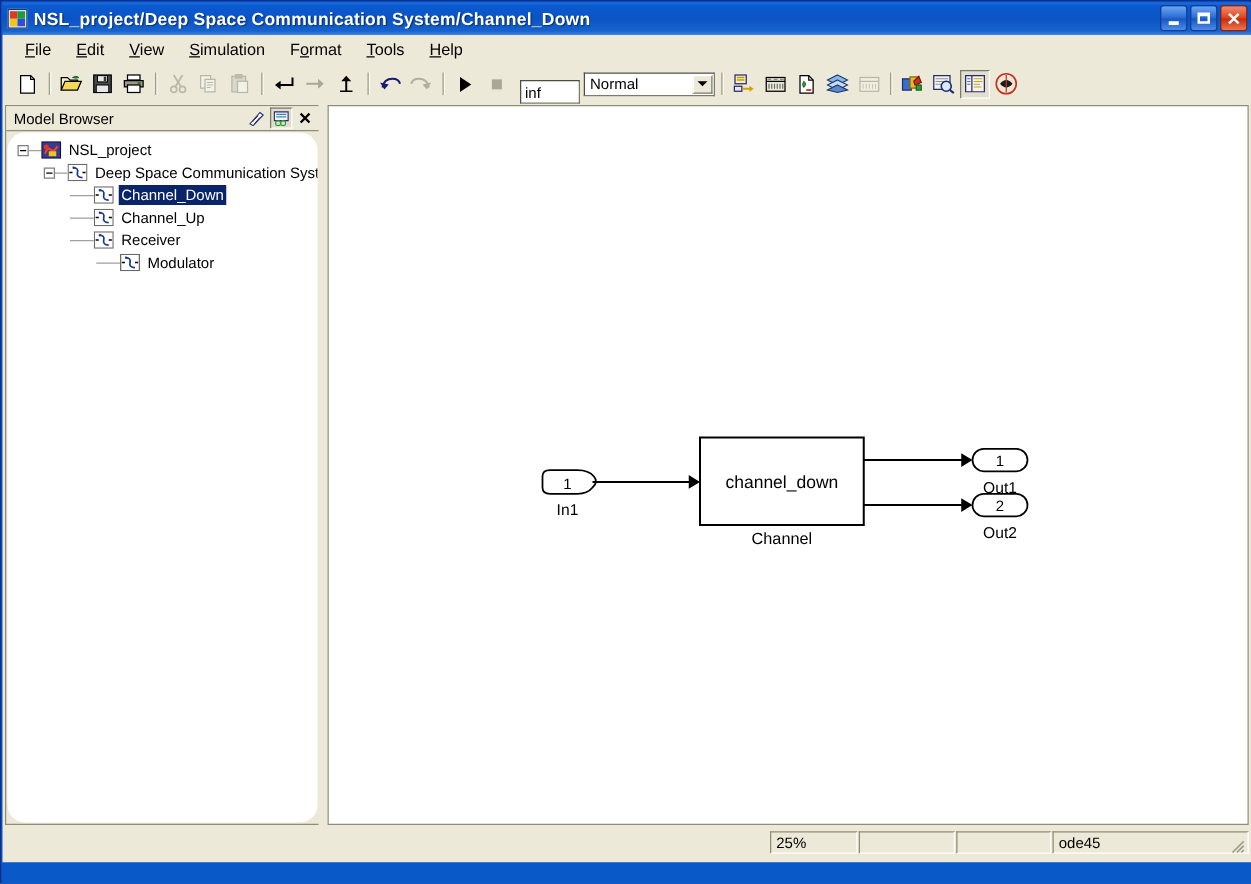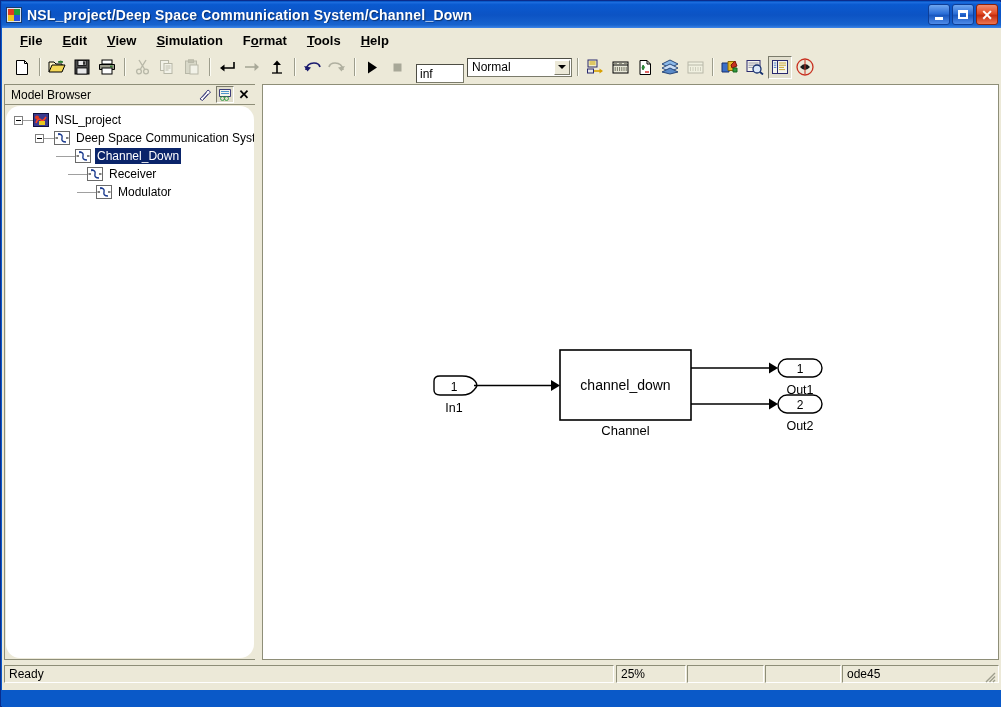--- a/index.html
+++ b/index.html
@@ -65,23 +65,22 @@
     position: absolute; left: 1px; top: 27px;
     width: 999px; height: 662px;
     background: #ECE9D8;
   }
 
   
   #menubar {
     position: absolute; left: 2px; top: 1px;
     width: 995px; height: 21px;
     background: #ECE9D8;
-    display: flex; align-items: flex-end;
+    display: flex; align-items: center;
     padding-left: 7px;
-    font-weight: bold;
   }
   .menu-item {
     font-size: 13px; color: #000; padding: 2px 11px 2px 9px;
     white-space: nowrap;
   }
   .menu-item u { text-decoration: underline; }
 
   
   #toolbar {
     position: absolute; left: 2px; top: 25px;
@@ -532,22 +531,35 @@
                 <rect x="0.5" y="0.5" width="15" height="13" fill="#FFFFFF" stroke="#6A6A6A"></rect>
                 <path d="M1.5 7 h2.5" stroke="#000" stroke-width="1.1"></path>
                 <path d="M12 7 h2.5" stroke="#000" stroke-width="1.1"></path>
                 <path d="M4 3 q5 0 4 4 q-1 4 4 4" fill="none" stroke="#1A3A8E" stroke-width="1.4"></path>
                 <path d="M4.5 2 L7 3.2 L4.5 4.4 z" fill="#1A3A8E"></path>
               </svg>
             </span>
             <span class="tlabel sel">Channel_Down</span>
           </div>
 
-
-          <div class="tnode" style="padding-left:50px;margin-left:12px;">
+          <div class="tnode" style="padding-left:50px;">
+            <span class="tline-h" style="width:19px;"></span>
+            <span class="ticon">
+              <svg width="16" height="14" viewBox="0 0 16 14">
+                <rect x="0.5" y="0.5" width="15" height="13" fill="#FFFFFF" stroke="#6A6A6A"></rect>
+                <path d="M1.5 7 h2.5" stroke="#000" stroke-width="1.1"></path>
+                <path d="M12 7 h2.5" stroke="#000" stroke-width="1.1"></path>
+                <path d="M4 3 q5 0 4 4 q-1 4 4 4" fill="none" stroke="#1A3A8E" stroke-width="1.4"></path>
+                <path d="M4.5 2 L7 3.2 L4.5 4.4 z" fill="#1A3A8E"></path>
+              </svg>
+            </span>
+            <span class="tlabel">Channel_Up</span>
+          </div>
+
+          <div class="tnode" style="padding-left:50px;">
             <span class="tline-h" style="width:19px;"></span>
             <span class="ticon">
               <svg width="16" height="14" viewBox="0 0 16 14">
                 <rect x="0.5" y="0.5" width="15" height="13" fill="#FFFFFF" stroke="#6A6A6A"></rect>
                 <path d="M1.5 7 h2.5" stroke="#000" stroke-width="1.1"></path>
                 <path d="M12 7 h2.5" stroke="#000" stroke-width="1.1"></path>
                 <path d="M4 3 q5 0 4 4 q-1 4 4 4" fill="none" stroke="#1A3A8E" stroke-width="1.4"></path>
                 <path d="M4.5 2 L7 3.2 L4.5 4.4 z" fill="#1A3A8E"></path>
               </svg>
             </span>
@@ -612,21 +624,20 @@
           <g>
             <rect x="515" y="310" width="44" height="18" rx="9" ry="9" fill="#FFFFFF" stroke="#000000" stroke-width="1.4"></rect>
             <text x="537" y="324" font-family="Liberation Sans, sans-serif" font-size="12" text-anchor="middle" fill="#000">2</text>
             <text x="537" y="345" font-family="Liberation Sans, sans-serif" font-size="12.5" text-anchor="middle" fill="#000">Out2</text>
           </g>
         </svg>
       </div>
     </div>
 
     <div id="statusbar">
-      <div class="sb-pane" style="left:0px;width:610px;">Ready</div>
       <div class="sb-pane" style="left:612px;width:70px;">25%</div>
       <div class="sb-pane" style="left:683px;width:77px;"></div>
       <div class="sb-pane" style="left:761px;width:76px;"></div>
       <div class="sb-pane" style="left:838px;width:157px;">ode45</div>
       <div id="sb-grip">
         <svg width="14" height="14" viewBox="0 0 14 14">
           <path d="M12 3 L3 12 M12 6.5 L6.5 12 M12 10 L10 12" stroke="#9D9D8C" stroke-width="1.4" fill="none"></path>
         </svg>
       </div>
     </div>

